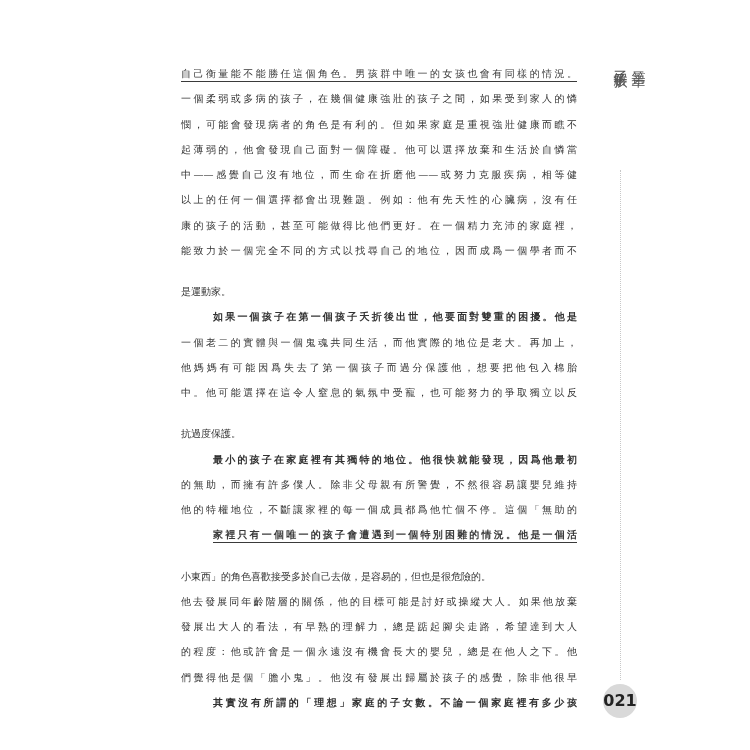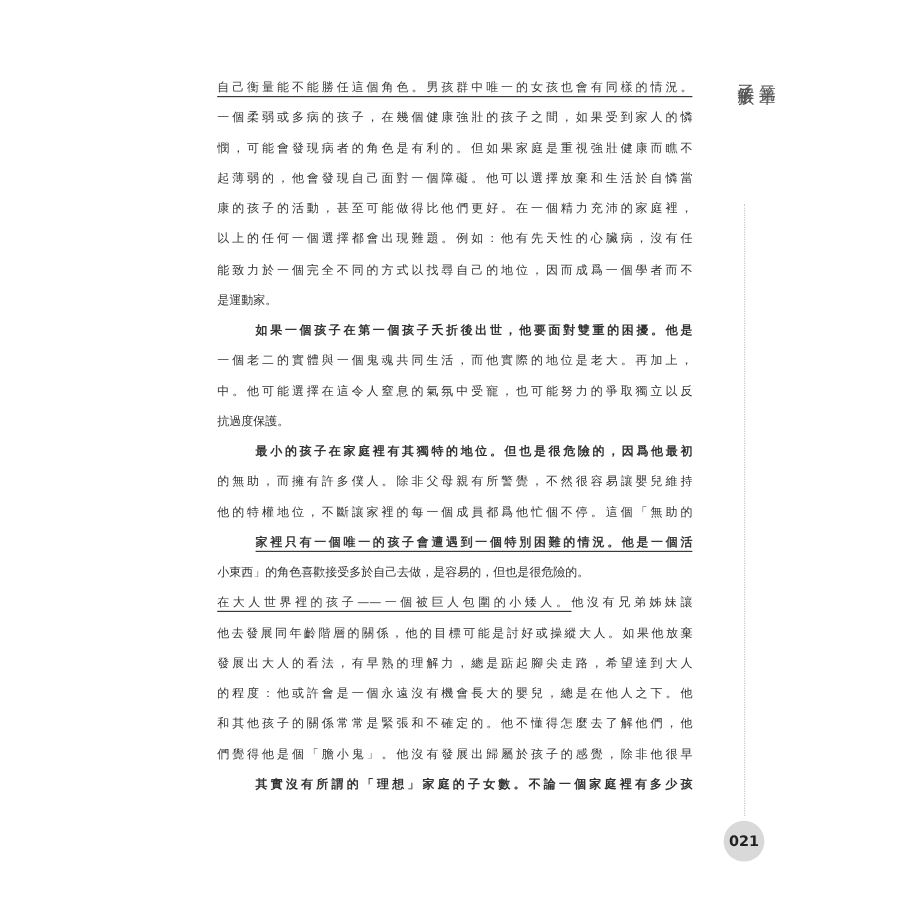--- a/index.html
+++ b/index.html
@@ -26,20 +26,21 @@
       font-family: "DejaVu Serif", "Liberation Serif", serif;
       font-size: 10px;
       white-space: nowrap;
       text-align: justify;
       text-align-last: justify;
       letter-spacing: 0;
       color: #333;
     }
     .line.last {
       text-align-last: left;
+      margin-top: 16px;
     }
     .line.indent {
       padding-left: 32px;
       font-weight: bold;
     }
     .hl {
       font-family: "DejaVu Sans", "Liberation Sans", sans-serif;
       color: #3a3a3a;
       text-decoration: underline;
       text-decoration-thickness: 1px;
@@ -77,52 +78,52 @@
     .page-number {
       position: absolute;
       left: 603px;
       top: 684px;
       width: 34px;
       height: 34px;
       border-radius: 50%;
       background: #d9d9d9;
       font-family: "DejaVu Sans", "Liberation Sans", sans-serif;
       font-weight: bold;
-      font-size: 12px;
+      font-size: 16px;
       color: #222;
       text-align: center;
       line-height: 34px;
     }
   </style>
 </head>
 <body>
 
 <div class="text-block" id="text-block">
     <div class="line"><span class="hl">自己衡量能不能勝任這個角色。男孩群中唯一的女孩也會有同樣的情況。</span></div>
     <div class="line"><span>一個柔弱或多病的孩子，在幾個健康強壯的孩子之間，如果受到家人的憐</span></div>
     <div class="line"><span>憫，可能會發現病者的角色是有利的。但如果家庭是重視強壯健康而瞧不</span></div>
     <div class="line"><span>起薄弱的，他會發現自己面對一個障礙。他可以選擇放棄和生活於自憐當</span></div>
+    <div class="line"><span>中——感覺自己沒有地位，而生命在折磨他——或努力克服疾病，相等健</span></div>
+    <div class="line"><span>以上的任何一個選擇都會出現難題。例如：他有先天性的心臟病，沒有任</span></div>
     <div class="line"><span>康的孩子的活動，甚至可能做得比他們更好。在一個精力充沛的家庭裡，</span></div>
-    <div class="line"><span>以上的任何一個選擇都會出現難題。例如：他有先天性的心臟病，沒有任</span></div>
     <div class="line"><span>能致力於一個完全不同的方式以找尋自己的地位，因而成爲一個學者而不</span></div>
     <div class="line last"><span>是運動家。</span></div>
     <div class="line indent"><span>如果一個孩子在第一個孩子夭折後出世，他要面對雙重的困擾。他是</span></div>
     <div class="line"><span>一個老二的實體與一個鬼魂共同生活，而他實際的地位是老大。再加上，</span></div>
+    <div class="line"><span>他媽媽有可能因爲失去了第一個孩子而過分保護他，想要把他包入棉胎</span></div>
     <div class="line"><span>中。他可能選擇在這令人窒息的氣氛中受寵，也可能努力的爭取獨立以反</span></div>
     <div class="line last"><span>抗過度保護。</span></div>
-    <div class="line indent"><span>最小的孩子在家庭裡有其獨特的地位。但也是很危險的，因爲他最初</span></div>
+    <div class="line indent"><span>最小的孩子在家庭裡有其獨特的地位。他很快就能發現，因爲他最初</span></div>
     <div class="line"><span>的無助，而擁有許多僕人。除非父母親有所警覺，不然很容易讓嬰兒維持</span></div>
     <div class="line"><span>他的特權地位，不斷讓家裡的每一個成員都爲他忙個不停。這個「無助的</span></div>
     <div class="line indent"><span class="hl">家裡只有一個唯一的孩子會遭遇到一個特別困難的情況。他是一個活</span></div>
     <div class="line last"><span>小東西」的角色喜歡接受多於自己去做，是容易的，但也是很危險的。</span></div>
-    <div class="line"><span class="hl">在大人世界裡的孩子——一個被巨人包圍的小矮人。</span><span>他沒有兄弟姊妹讓</span></div>
     <div class="line"><span>他去發展同年齡階層的關係，他的目標可能是討好或操縱大人。如果他放棄</span></div>
     <div class="line"><span>發展出大人的看法，有早熟的理解力，總是踮起腳尖走路，希望達到大人</span></div>
     <div class="line"><span>的程度：他或許會是一個永遠沒有機會長大的嬰兒，總是在他人之下。他</span></div>
-    <div class="line"><span>和其他孩子的關係常常是緊張和不確定的。他不懂得怎麼去了解他們，他</span></div>
     <div class="line"><span>們覺得他是個「膽小鬼」。他沒有發展出歸屬於孩子的感覺，除非他很早</span></div>
     <div class="line indent"><span>其實沒有所謂的「理想」家庭的子女數。不論一個家庭裡有多少孩</span></div>
   </div>
 
 <div class="side">
   <div class="chapter-title">
     <span class="chapter-num">第二章</span>
     <span class="chapter-gap"></span>
     <span class="chapter-name">了解孩子</span>
   </div>

